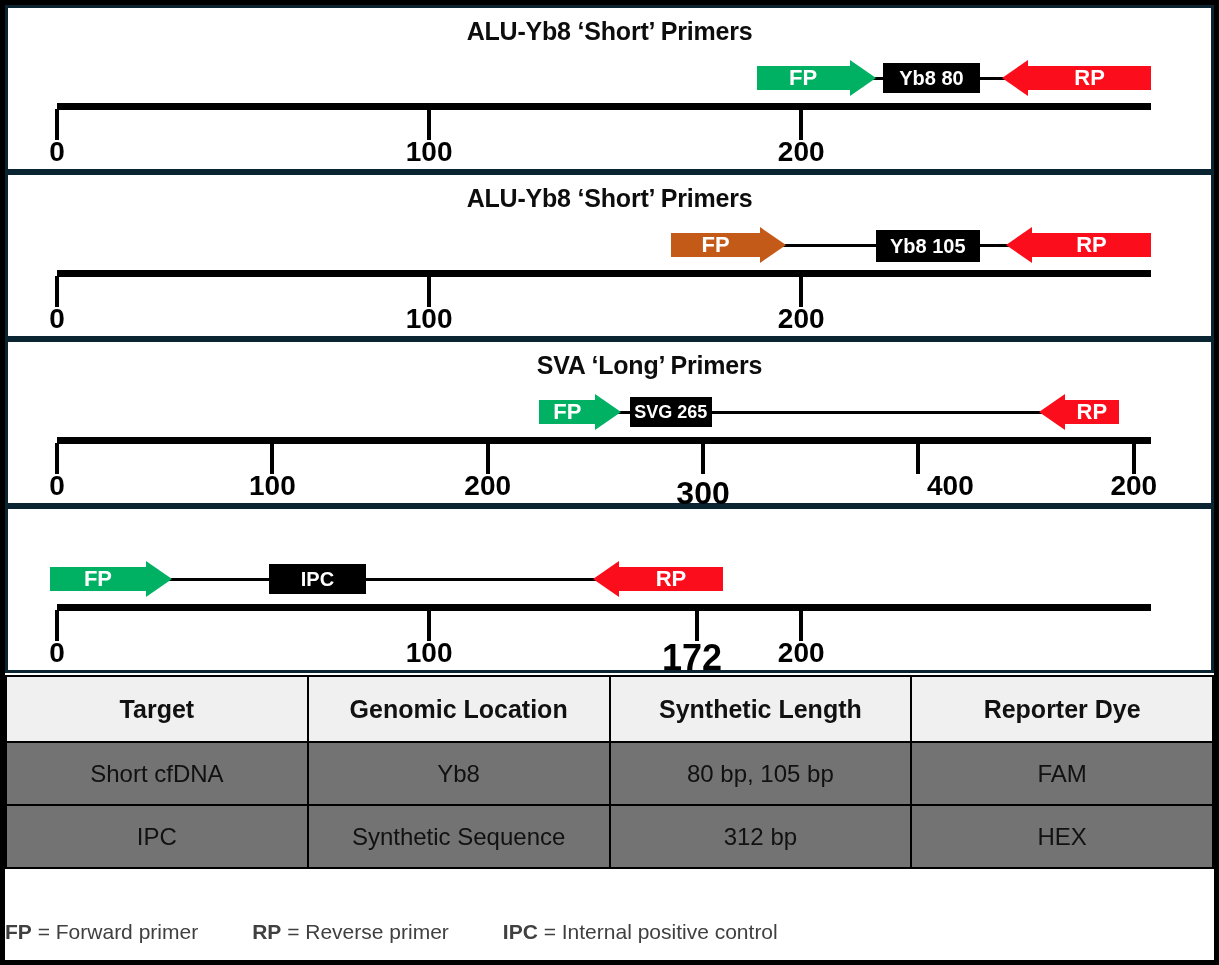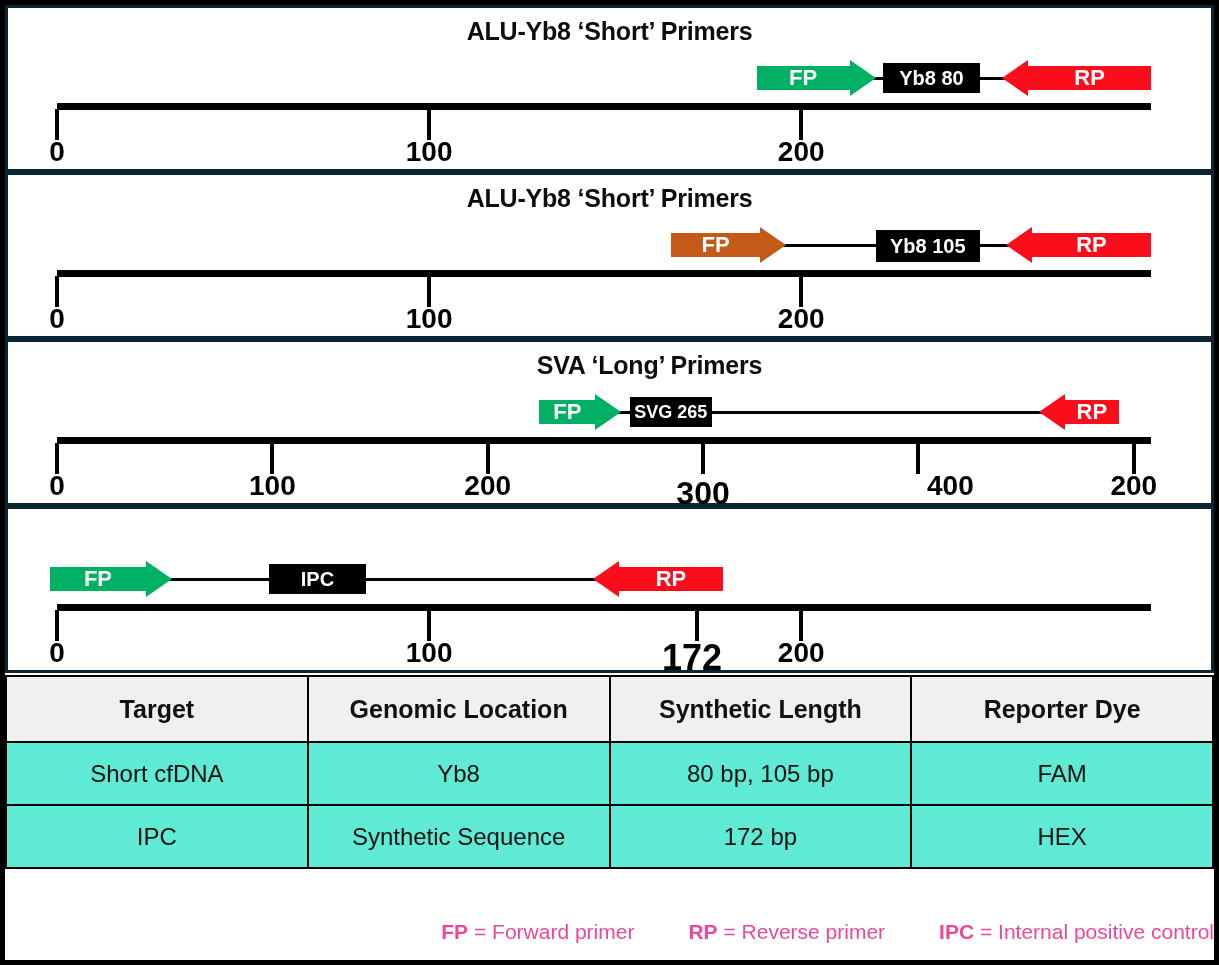--- a/index.html
+++ b/index.html
@@ -127,32 +127,32 @@
     text-align: center;
     color: #111111;
   }
   table.spec th {
     background: #F0F0F0;
     font-weight: bold;
     font-size: 25px;
     height: 62px;
   }
   table.spec td {
-    background: #5eead4;
+    background: #737373;
     font-weight: normal;
     font-size: 24px;
     height: 59px;
   }
   .footnote {
     position: absolute;
     left: 0;
     width: 1209px;
-    text-align: right;
+    text-align: left;
     font-size: 21px;
-    color: #ec4899;
+    color: #404040;
     white-space: nowrap;
   }
   .footnote .fn-item { display: inline-block; }
   .footnote .fn-key { font-weight: bold; }
   .footnote .fn-gap { display: inline-block; width: 54px; }
 </style>
 </head>
 <body>
 
 <div id="root">
@@ -260,21 +260,21 @@
         <tbody id="spec-body">
             <tr>
               <td>Short cfDNA</td>
               <td>Yb8</td>
               <td>80 bp, 105 bp</td>
               <td>FAM</td>
             </tr>
             <tr>
               <td>IPC</td>
               <td>Synthetic Sequence</td>
-              <td>172 bp</td>
+              <td>312 bp</td>
               <td>HEX</td>
             </tr>
           </tbody>
       </table>
     </div>
 
     <div class="footnote" id="footnote-host" style="top:915px;"><span class="fn-item"><span class="fn-key">FP</span><span> = </span><span>Forward primer</span></span><span class="fn-gap"></span><span class="fn-item"><span class="fn-key">RP</span><span> = </span><span>Reverse primer</span></span><span class="fn-gap"></span><span class="fn-item"><span class="fn-key">IPC</span><span> = </span><span>Internal positive control</span></span></div>
   </div>
 </div>
 

